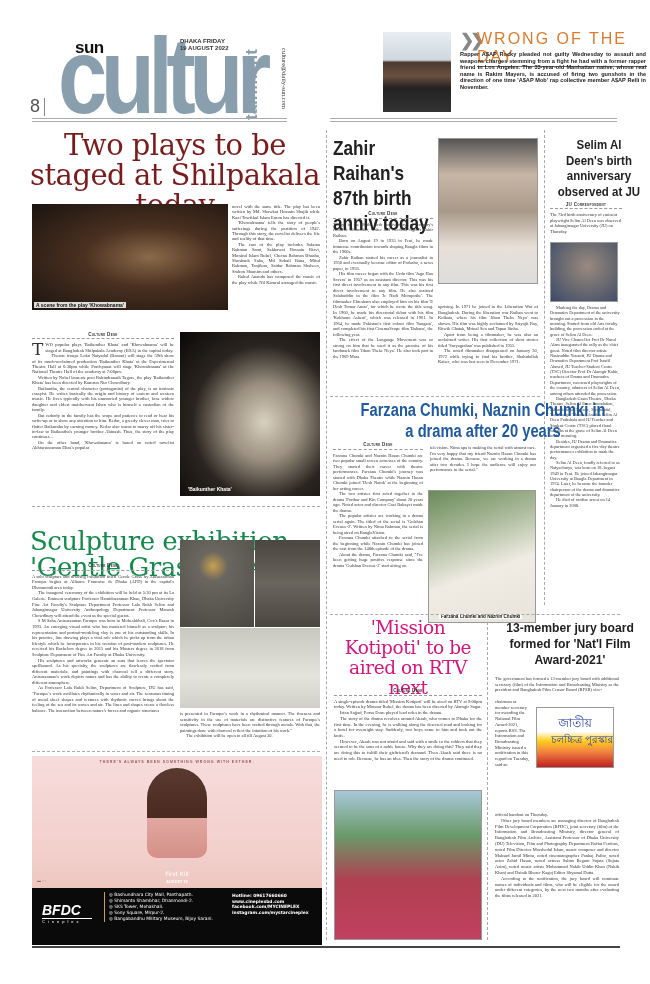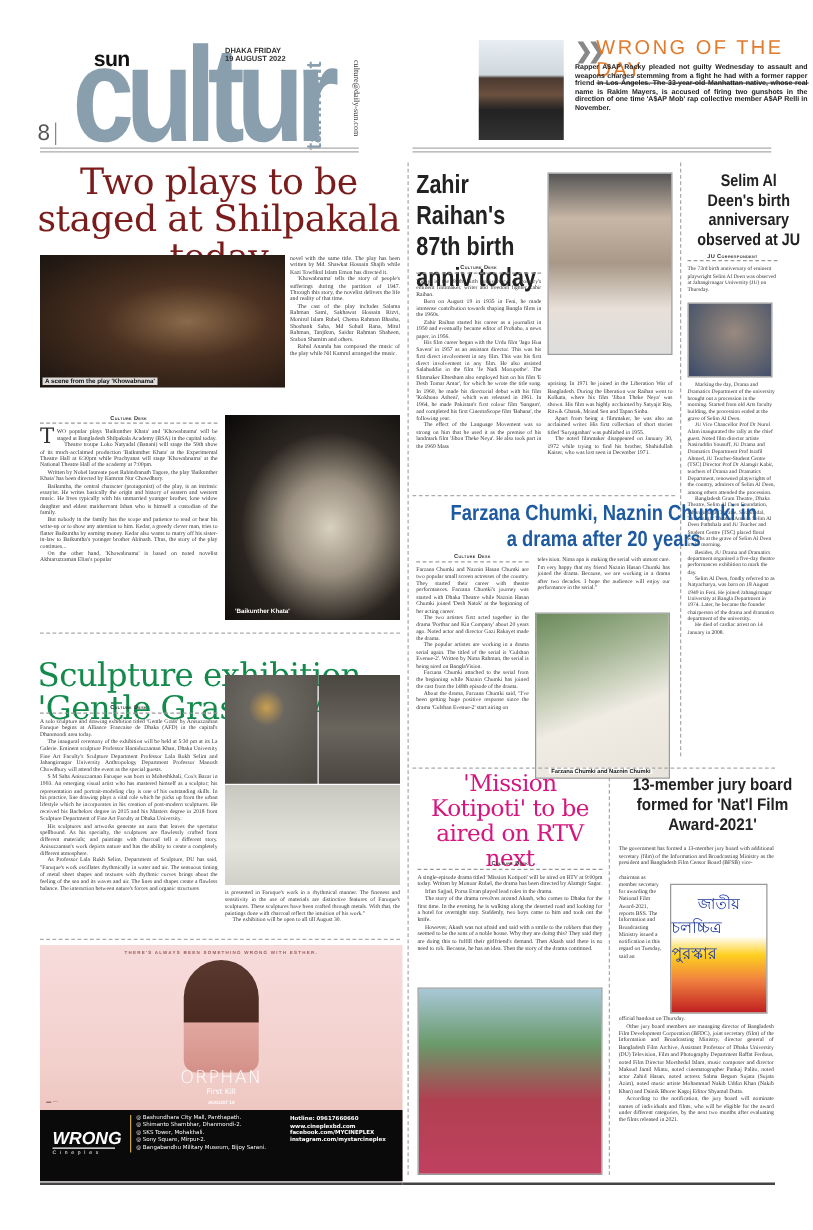--- a/index.html
+++ b/index.html
@@ -45,23 +45,23 @@
 
 #tp-photo1{left:32px;top:204px;width:196px;height:106px;background:radial-gradient(ellipse at 60% 50%,#8a6a4a 0%,#4a3020 40%,#1a1410 100%)}
 #tp-photo2{left:180px;top:332px;width:140px;height:164px;background:radial-gradient(ellipse at 60% 55%,#d8d0c0 0%,#9a8f80 30%,#2a2520 60%,#0a0808 100%)}
 #zr-photo{left:438px;top:138px;width:100px;height:146px;background:linear-gradient(180deg,#555 0%,#c9b7a6 25%,#a89888 50%,#e8e0d8 75%,#ddd 100%);border:1px solid #999}
 #sd-photo{left:550px;top:242px;width:68px;height:60px;background:radial-gradient(ellipse at 55% 40%,#9a8a80 0%,#6a6a70 50%,#3a4a6a 100%);border:1px solid #999}
 #fc-photo{left:428px;top:490px;width:108px;height:133px;background:linear-gradient(160deg,#6a8a5a 0%,#a8b898 30%,#f0ece4 60%,#e8e4dc 100%);border:1px solid #999}
 #sc-photo1{left:180px;top:540px;width:74px;height:87px;background:radial-gradient(circle at 45% 30%,#c9a050 0%,#6a6660 20%,#4a4640 100%)}
 #sc-photo2{left:255px;top:540px;width:65px;height:87px;background:linear-gradient(180deg,#4a4640 0%,#6a665e 50%,#4a4640 100%)}
 #sc-photo3{left:180px;top:628px;width:140px;height:80px;background:linear-gradient(180deg,#c8c8c0 0%,#e4e4dc 60%,#d0d0c8 100%)}
 #mk-photo{left:334px;top:790px;width:148px;height:150px;background:linear-gradient(180deg,#a8c8d8 0%,#6a9a6a 30%,#b04050 60%,#c04060 100%);border:1px solid #999}
-#jb-logo{left:536px;top:707px;width:78px;height:104px;background:linear-gradient(180deg,#fff 0%,#fff 40%,#ffd020 55%,#f08040 75%,#c02020 100%);border:1px solid #999;overflow:hidden}
+#jb-logo{left:536px;top:707px;width:78px;height:61px;background:linear-gradient(180deg,#fff 0%,#fff 40%,#ffd020 55%,#f08040 75%,#c02020 100%);border:1px solid #999;overflow:hidden}
 #jb-logo .l1{position:absolute;top:6px;width:100%;text-align:center;font-size:12px;color:#1e3aa0;font-family:"DejaVu Sans",sans-serif}
-#jb-logo .l2{position:absolute;top:24px;width:100%;text-align:left;font-size:13px;color:#1e3aa0;font-family:Liberation Sans, sans-serif}
+#jb-logo .l2{position:absolute;top:24px;width:100%;text-align:right;font-size:10px;color:#1e3aa0;font-family:Liberation Sans, sans-serif}
 
 #ad{left:32px;top:756px;width:290px;height:189px;background:linear-gradient(180deg,#f7dcdc 0%,#f2d0cc 50%,#e8b8b0 100%)}
 #ad-tag{position:absolute;top:4px;width:100%;text-align:center;font-family:"Liberation Sans",sans-serif;font-size:3.6px;letter-spacing:1px;color:#9a5a5a;font-weight:bold}
 #ad-girl{position:absolute;left:115px;top:12px;width:60px;height:90px;border-radius:30px 30px 10px 10px;background:linear-gradient(180deg,#5a3a30 0%,#4a2a20 55%,#e0a8a0 56%,#d49088 100%)}
 #ad-title{position:absolute;top:98px;width:100%;text-align:center;font-family:"DejaVu Sans",sans-serif;font-size:14px;color:#fff;letter-spacing:1px;font-weight:200}
 #ad-sub{position:absolute;top:114px;width:100%;text-align:center;font-family:"DejaVu Sans",sans-serif;font-size:6px;color:#fff}
 #ad-rel{position:absolute;top:124px;width:100%;text-align:center;font-family:"Liberation Sans",sans-serif;font-size:3.8px;color:#fff;font-weight:bold}
 #ad-strip{position:absolute;left:0;top:132px;width:100%;height:57px;background:#0a0a0a}
 #ad-brand{position:absolute;left:10px;top:14px;font-family:"Liberation Sans",sans-serif;font-weight:bold;font-size:14px;color:#fff;letter-spacing:0;font-style:italic}
 #ad-brandsub{position:absolute;left:10px;top:30px;width:50px;border-top:1px solid #fff;font-family:"Liberation Sans",sans-serif;font-size:4px;color:#fff;letter-spacing:3px}
@@ -133,25 +133,24 @@
 <div class="abs body-text" style="left:180px;top:711px;width:140px;font-size:4.5px;line-height:5.6px">
   <p class="ni">is presented in Faruque's work in a rhythmical manner. The fineness and sensitivity in the use of materials are distinctive features of Faruque's sculptures. These sculptures have been crafted through metals. With that, the paintings done with charcoal reflect the intuition of his work."</p>
   <p>The exhibition will be open to all till August 30.</p>
 </div>
 <div class="dash-h" style="left:32px;top:751px;width:288px"></div>
 
 <div id="ad" class="abs">
   <div id="ad-tag">THERE'S ALWAYS BEEN SOMETHING WRONG WITH ESTHER.</div>
   <div id="ad-girl"></div>
   <div id="ad-logo-l">▬ ◦◦◦</div>
-  <div id="ad-title">ORPHAN</div>
   <div id="ad-sub">First Kill</div>
   <div id="ad-rel">AUGUST 19</div>
   <div id="ad-strip">
-    <div id="ad-brand">WRONG</div>
+    <div id="ad-brand">BFDC</div>
     <div id="ad-brandsub">Cineplex</div>
     <div id="ad-locs">
       <div><span>◎ </span><span>Bashundhara City Mall, Panthapath.</span></div>
       <div><span>◎ </span><span>Shimanto Shambhar, Dhanmondi-2.</span></div>
       <div><span>◎ </span><span>SKS Tower, Mohakhali.</span></div>
       <div><span>◎ </span><span>Sony Square, Mirpur-2.</span></div>
       <div><span>◎ </span><span>Bangabandhu Military Museum, Bijoy Sarani.</span></div>
     </div>
     <div id="ad-contact">
       <div>Hotline: 09617660660</div>

